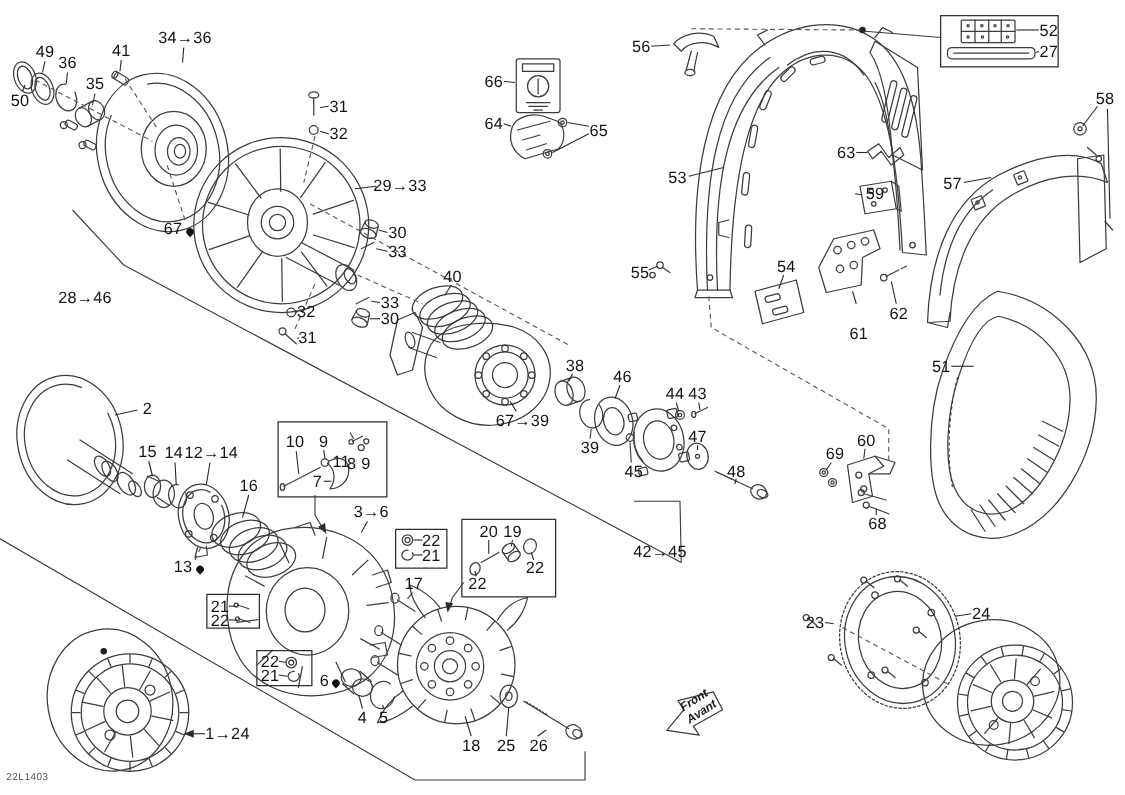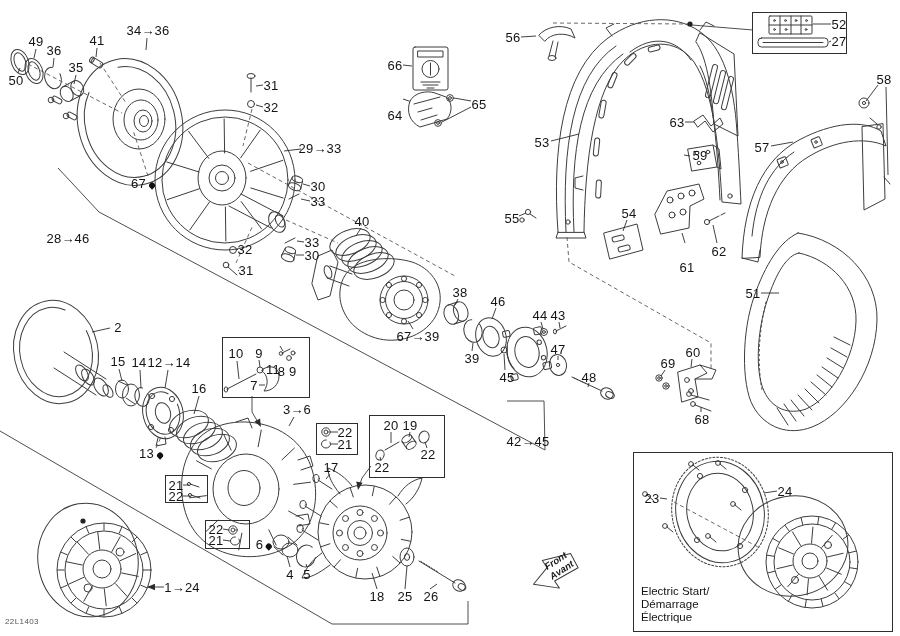--- a/index.html
+++ b/index.html
@@ -681,21 +681,21 @@
       <div class="callout" style="left: 271px; top: 107px;">32</div>
       <div class="callout" style="left: 320px; top: 148px;">29→33</div>
       <div class="callout" style="left: 318px; top: 186px;">30</div>
       <div class="callout" style="left: 318px; top: 201px;">33</div>
       <div class="callout" style="left: 312px; top: 242px;">33</div>
       <div class="callout" style="left: 312px; top: 255px;">30</div>
       <div class="callout" style="left: 245px; top: 249px;">32</div>
       <div class="callout" style="left: 246px; top: 270px;">31</div>
       <div class="callout" style="left: 362px; top: 221px;">40</div>
       <div class="callout" style="left: 395px; top: 65px;">66</div>
-      <div class="callout" style="left: 395px; top: 99px; margin-top: 16px;">64</div>
+      <div class="callout" style="left: 395px; top: 99px;">64</div>
       <div class="callout" style="left: 479px; top: 104px;">65</div>
       <div class="callout" style="left: 513px; top: 37px;">56</div>
       <div class="callout" style="left: 542px; top: 142px;">53</div>
       <div class="callout" style="left: 677px; top: 122px;">63</div>
       <div class="callout" style="left: 676px; top: 155px; margin-left: 24px;">59</div>
       <div class="callout" style="left: 839px; top: 24px;">52</div>
       <div class="callout" style="left: 839px; top: 41px;">27</div>
       <div class="callout" style="left: 884px; top: 79px;">58</div>
       <div class="callout" style="left: 762px; top: 147px;">57</div>
       <div class="callout" style="left: 512px; top: 218px;">55</div>
@@ -743,27 +743,20 @@
       <div class="callout" style="left: 405px; top: 596px;">25</div>
       <div class="callout" style="left: 431px; top: 596px;">26</div>
       <div class="callout" style="left: 182px; top: 587px;">1→24</div>
       <div class="callout" style="left: 668px; top: 363px;">69</div>
       <div class="callout" style="left: 693px; top: 352px;">60</div>
       <div class="callout" style="left: 702px; top: 419px;">68</div>
       <div class="callout" style="left: 652px; top: 498px;">23</div>
       <div class="callout" style="left: 785px; top: 491px;">24</div>
     </div>
 
-<div id="ebox" style="left: 633px; top: 452px; width: 258px; height: 178px;">
-  <div id="ebox-text">
-    <div>Electric Start/</div>
-    <div>Démarrage</div>
-    <div>Électrique</div>
-  </div>
-</div>
 
 <div id="front-text">
   <div>Front</div>
   <div>Avant</div>
 </div>
 
 <div id="fig-code">22L1403</div>
 
 </div>
 

